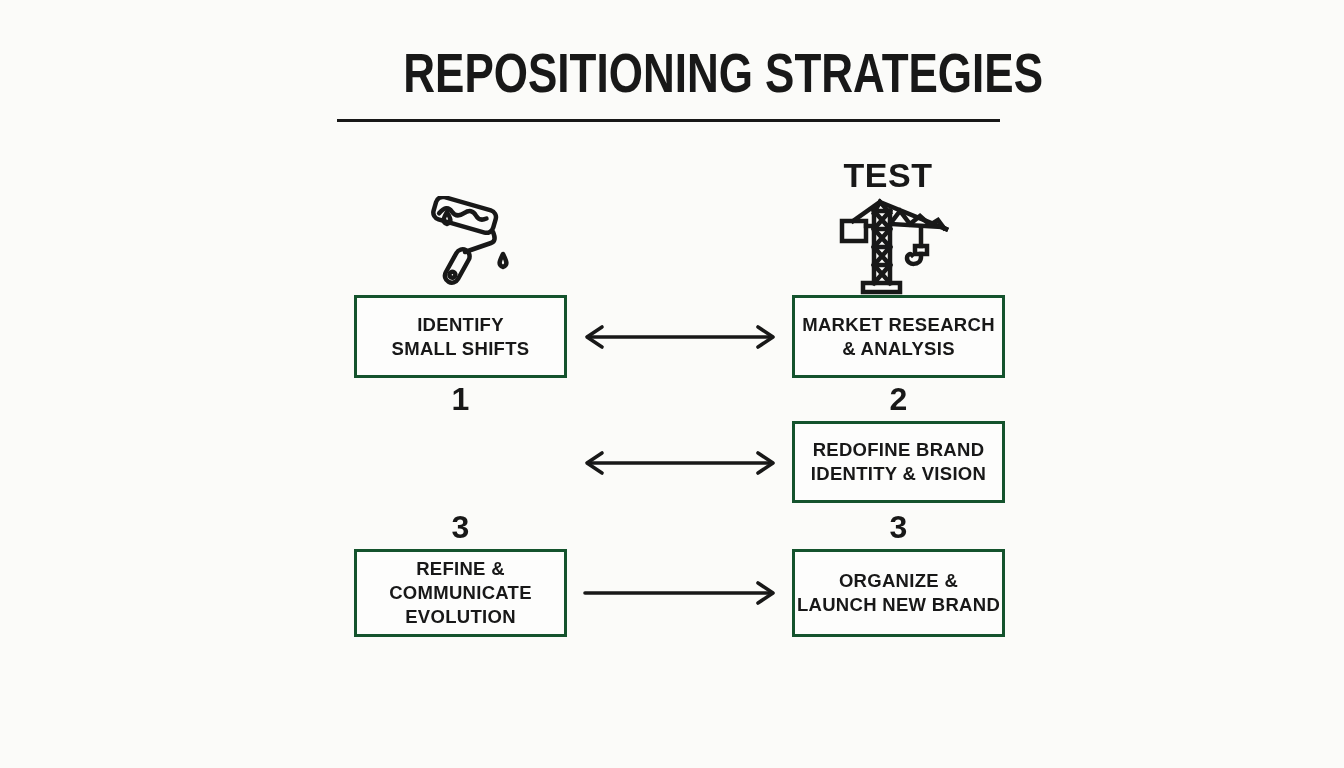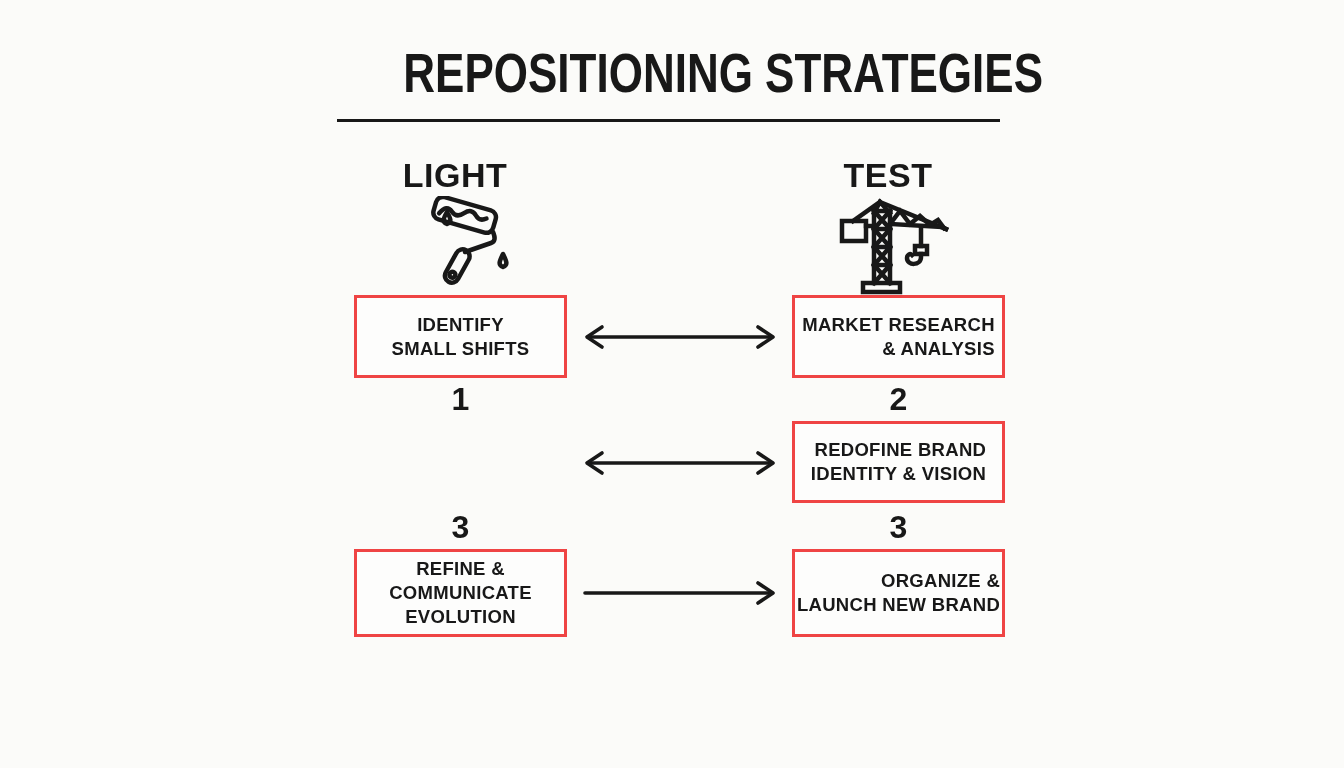--- a/index.html
+++ b/index.html
@@ -37,28 +37,28 @@
 
   
   .icon { position: absolute; }
   .icon svg { display: block; }
   .icon.roller { left: 421px; top: 196px; }
   .icon.crane  { left: 832px; top: 197px; }
 
   
   .box {
     position: absolute; box-sizing: border-box;
-    border: 3px solid #ef4444; background: #fdfdfc;
+    border: 3px solid #14532d; background: #fdfdfc;
     display: flex; align-items: center; justify-content: center;
     text-align: center;
     font-size: 18.5px; font-weight: bold; line-height: 1.28;
     letter-spacing: 0.3px; white-space: pre-line;
   }
   .box.col-l { left: 354px; width: 213px; }
-  .box.col-r { left: 792px; width: 213px; text-align: right; }
+  .box.col-r { left: 792px; width: 213px; }
   .box.row-1 { top: 295px; height: 83px; }
   .box.row-2 { top: 421px; height: 82px; }
   .box.row-3 { top: 549px; height: 88px; }
 
   
   .step-num {
     position: absolute; width: 213px; text-align: center;
     font-size: 32px; font-weight: bold; line-height: 30px;
   }
   .step-num.col-l { left: 354px; }
@@ -73,21 +73,20 @@
   .arrow.row-3 { top: 573px; }
 </style>
 </head>
 <body>
 
 <div class="page">
 
   <div class="title">REPOSITIONING STRATEGIES</div>
   <div class="title-rule"></div>
 
-  <div class="col-header light">LIGHT</div>
   <div class="col-header heavy">TEST</div>
 
   <div class="icon roller">
     <svg width="88" height="96" viewBox="0 0 88 96" fill="none" stroke="#181818" stroke-width="4.5" stroke-linecap="round" stroke-linejoin="round">
       <g transform="rotate(16 42 21)">
         <rect x="12" y="7" width="62" height="23" rx="7"></rect>
         <path d="M18 24 q5 -11 12 -5 q6 5 12 -2 q6 -7 12 -1 q5 5 11 0"></path>
       </g>
       <path d="M72 36 q4 9 -2 11 L44 56"></path>
       <g transform="translate(44 56) rotate(29)">

